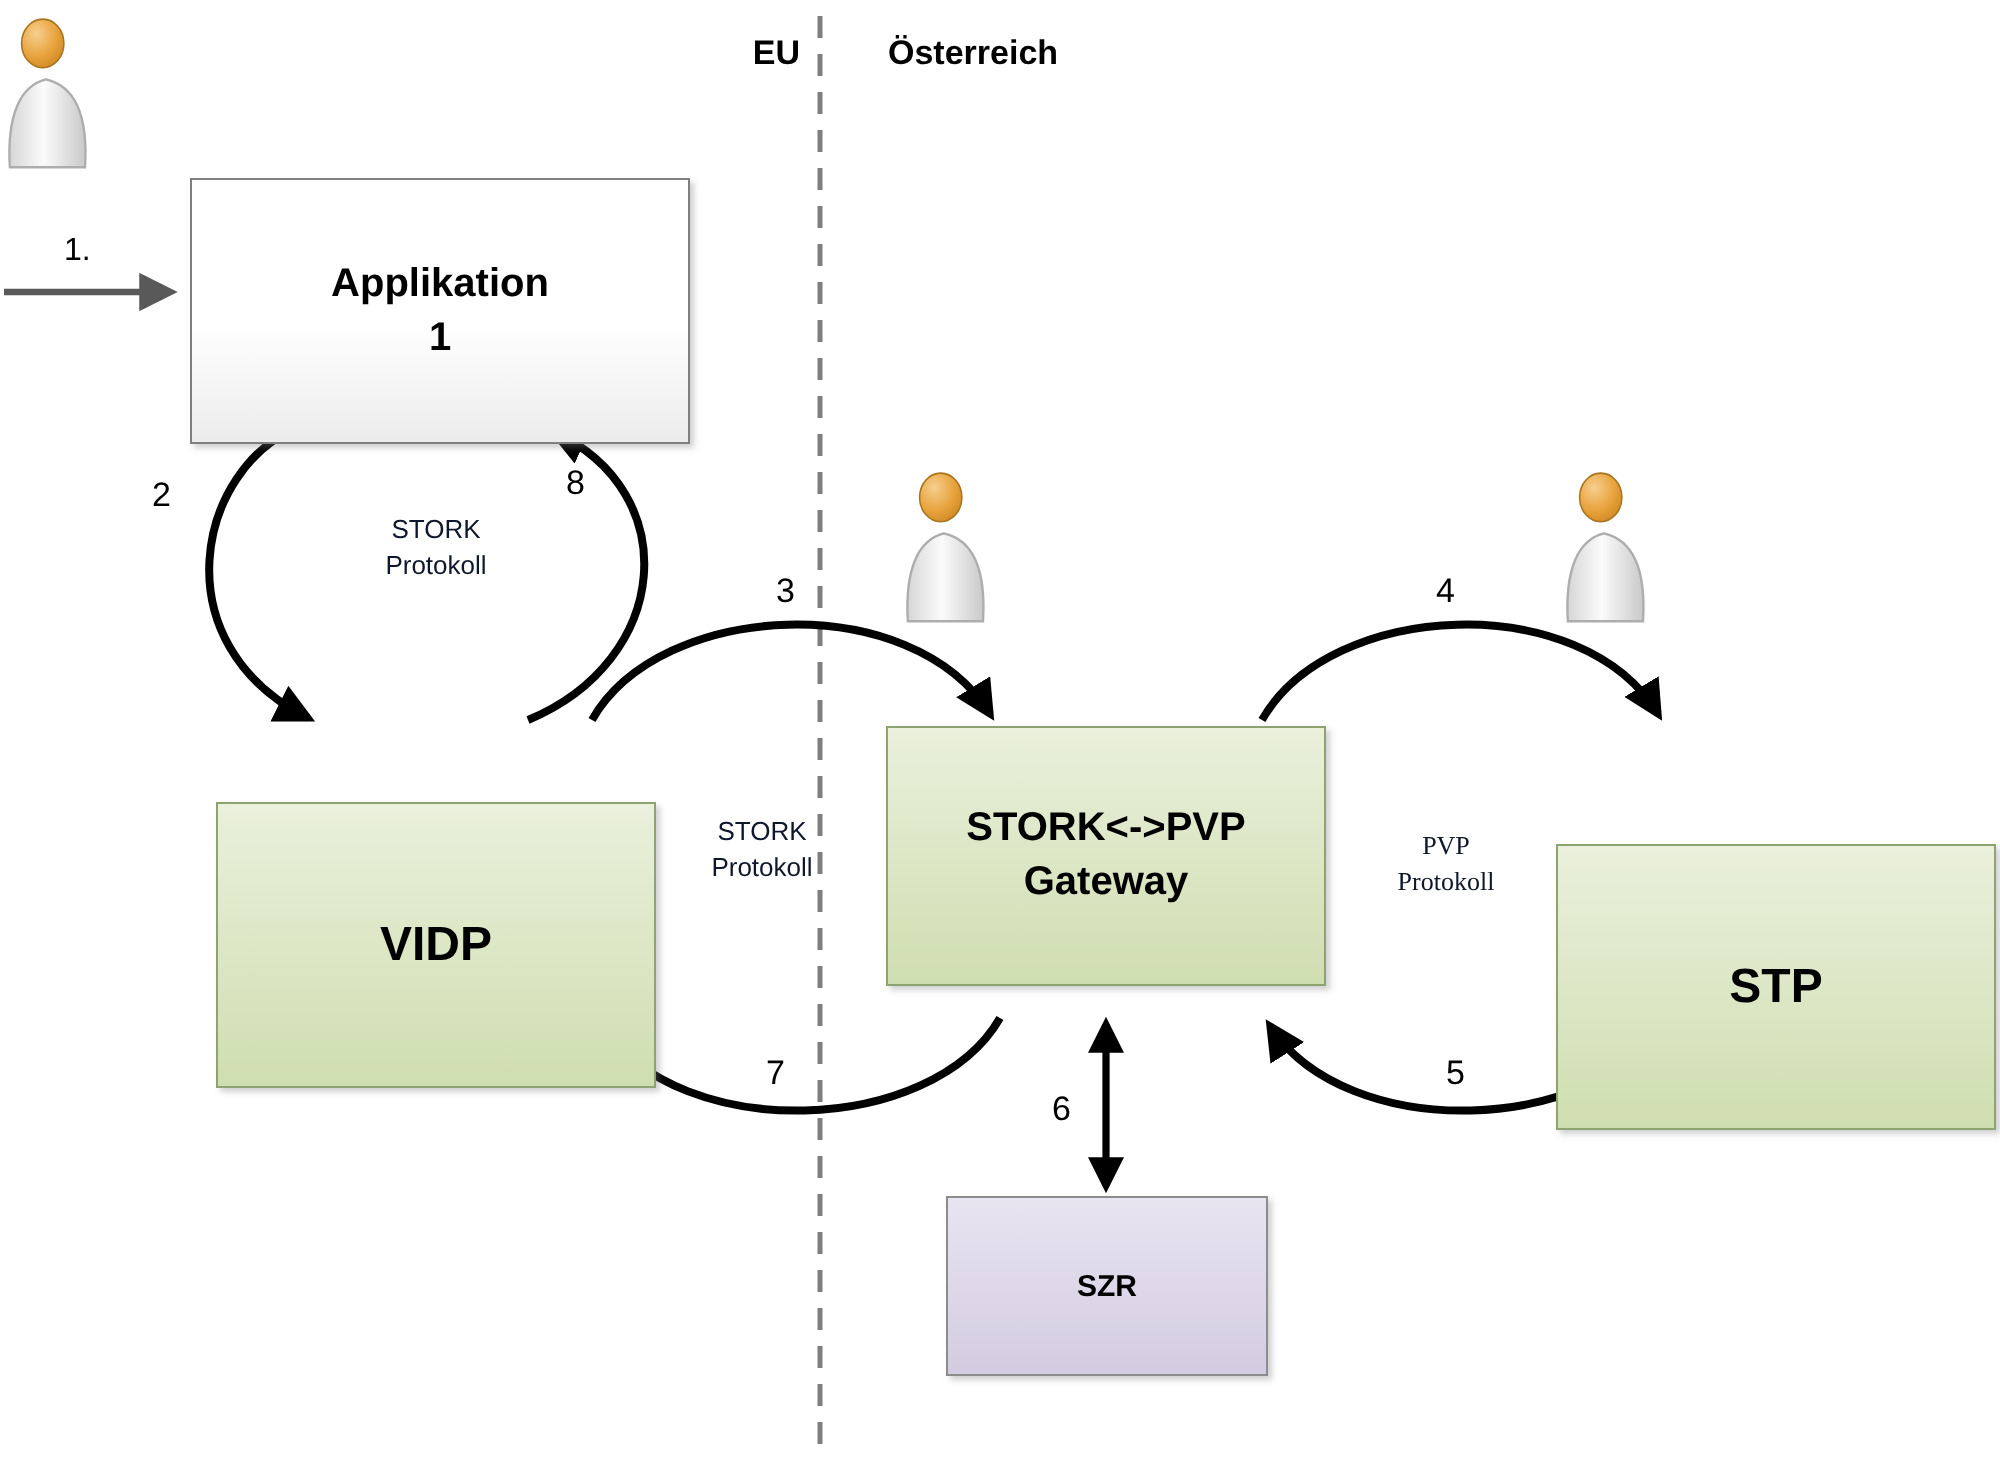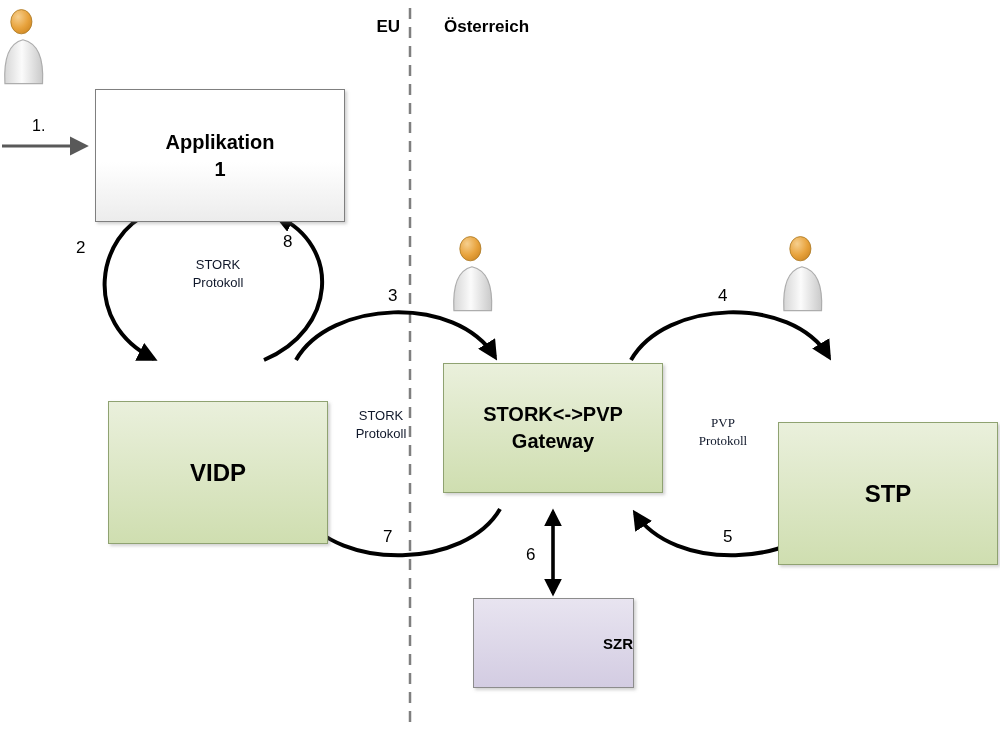--- a/index.html
+++ b/index.html
@@ -22,21 +22,21 @@
     background:linear-gradient(180deg, #ffffff 55%, #ececec 100%);
     border:1.5px solid var(--node-white-border,#7f7f7f);
   }
   .node-purple {
     background:linear-gradient(180deg, var(--node-purple-light,#e8e4f0) 0%, var(--node-purple,#d3cce2) 100%);
     border:1.5px solid var(--node-purple-border,#8c8c8c);
   }
   .fs-app { font-size:20px; line-height:27px;margin-top:12px; }
   .fs-big { font-size:24px;margin-top:38px; }
   .fs-gw  { font-size:20px; line-height:27px; }
-  .fs-szr { font-size:15px;align-items:flex-end; }
+  .fs-szr { font-size:15px; }
 
   .region-label { position:absolute; font-size:17px; font-weight:700; white-space:nowrap; }
   .step-label { position:absolute; font-size:17px; color:#000; white-space:nowrap; }
   .protocol-label { position:absolute; text-align:center; font-size:13px; line-height:18px; color:#0f172a; }
   .person { position:absolute; }
 </style>
 </head>
 <body>
 
 <div class="canvas">

